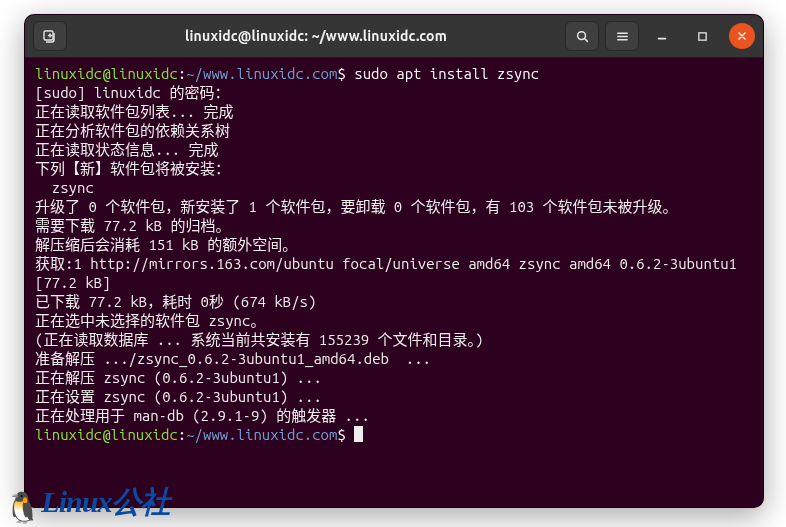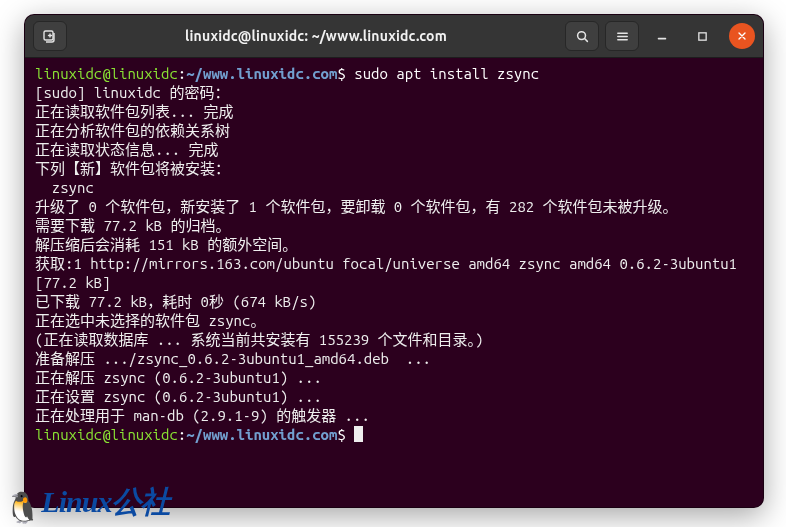--- a/index.html
+++ b/index.html
@@ -76,21 +76,21 @@
     padding: 6px 10px 10px 10px;
     font-family: "Ubuntu Mono","DejaVu Sans Mono","Noto Sans Mono CJK SC",monospace;
     font-size: 15px;
     line-height: 19px;
     color:#eeeeee;
     white-space: pre-wrap;
     word-break: break-all;
     overflow:hidden;
   }
   .g { color:#8ae234; font-weight:normal; }
-  .b { color:#729fcf; font-weight:bold;margin-top:19px; }
+  .b { color:#729fcf; font-weight:normal;margin-top:19px; }
   .w { color:#ffffff; }
   .cursor {
     display:inline-block;
     width:9px; height:16px;
     background:#eeeeee;
     vertical-align:-2px;
   }
   .watermark {
     position:absolute;
     left:4px; bottom:4px;
@@ -153,21 +153,21 @@
     </div>
   </div>
 
   <div class="terminal"><span class="g">linuxidc@linuxidc</span><span class="w">:</span><span class="b">~/www.linuxidc.com</span><span class="w">$</span> <span class="w">sudo apt install zsync</span>
 <span>[sudo] linuxidc 的密码：</span>
 <span>正在读取软件包列表... 完成</span>
 <span>正在分析软件包的依赖关系树</span>
 <span>正在读取状态信息... 完成</span>
 <span>下列【新】软件包将被安装：</span>
 <span>  zsync</span>
-<span>升级了 0 个软件包，新安装了 1 个软件包，要卸载 0 个软件包，有 282 个软件包未被升级。</span>
+<span>升级了 0 个软件包，新安装了 1 个软件包，要卸载 0 个软件包，有 103 个软件包未被升级。</span>
 <span>需要下载 77.2 kB 的归档。</span>
 <span>解压缩后会消耗 151 kB 的额外空间。</span>
 <span>获取:1 http://mirrors.163.com/ubuntu focal/universe amd64 zsync amd64 0.6.2-3ubuntu1 [77.2 kB]</span>
 <span>已下载 77.2 kB，耗时 0秒 (674 kB/s)</span>
 <span>正在选中未选择的软件包 zsync。</span>
 <span>(正在读取数据库 ... 系统当前共安装有 155239 个文件和目录。)</span>
 <span>准备解压 .../zsync_0.6.2-3ubuntu1_amd64.deb  ...</span>
 <span>正在解压 zsync (0.6.2-3ubuntu1) ...</span>
 <span>正在设置 zsync (0.6.2-3ubuntu1) ...</span>
 <span>正在处理用于 man-db (2.9.1-9) 的触发器 ...</span>

